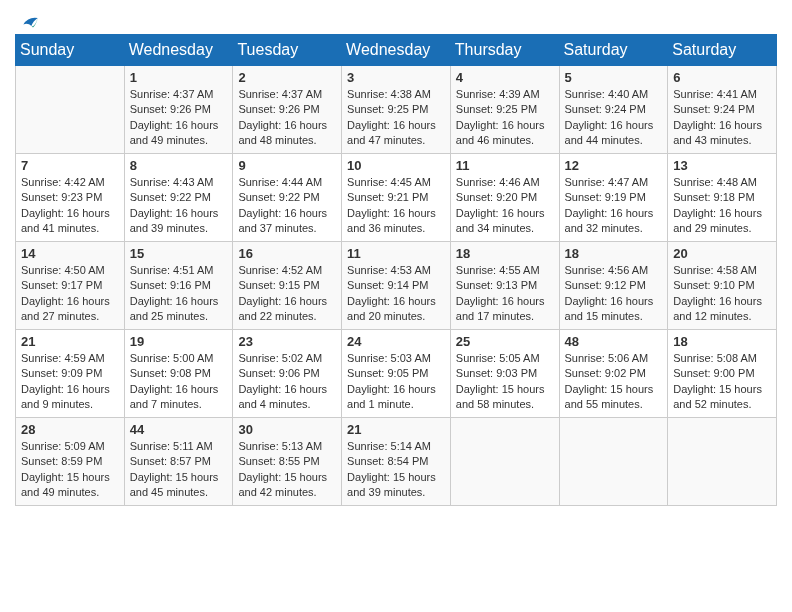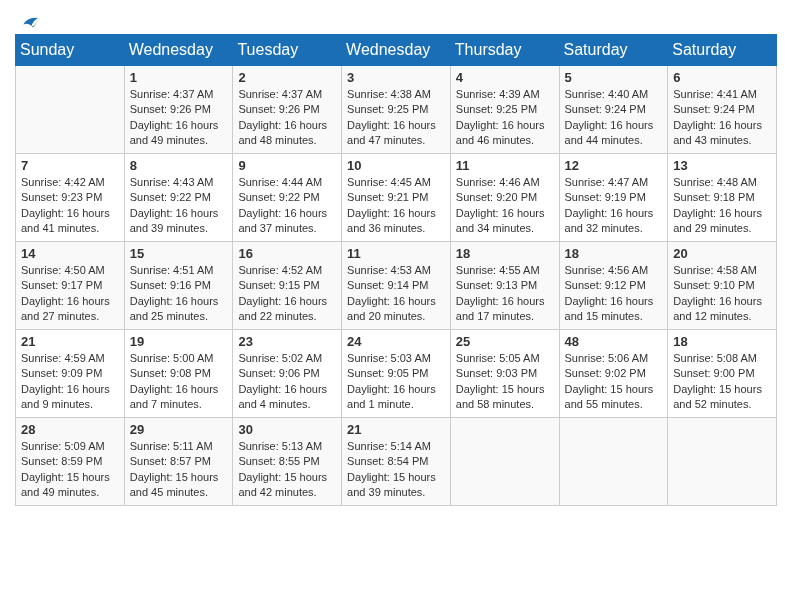--- a/index.html
+++ b/index.html
@@ -240,21 +240,21 @@
           <span class="day-num">18</span>
           <div class="day-info">Sunrise: 5:08 AM<br>Sunset: 9:00 PM<br>Daylight: 15 hours<br>and 52 minutes.</div>
         </td>
       </tr>
       <tr>
         <td>
           <span class="day-num">28</span>
           <div class="day-info">Sunrise: 5:09 AM<br>Sunset: 8:59 PM<br>Daylight: 15 hours<br>and 49 minutes.</div>
         </td>
         <td>
-          <span class="day-num">29</span>
+          <span class="day-num">44</span>
           <div class="day-info">Sunrise: 5:11 AM<br>Sunset: 8:57 PM<br>Daylight: 15 hours<br>and 45 minutes.</div>
         </td>
         <td>
           <span class="day-num">30</span>
           <div class="day-info">Sunrise: 5:13 AM<br>Sunset: 8:55 PM<br>Daylight: 15 hours<br>and 42 minutes.</div>
         </td>
         <td>
           <span class="day-num">21</span>
           <div class="day-info">Sunrise: 5:14 AM<br>Sunset: 8:54 PM<br>Daylight: 15 hours<br>and 39 minutes.</div>
         </td>

